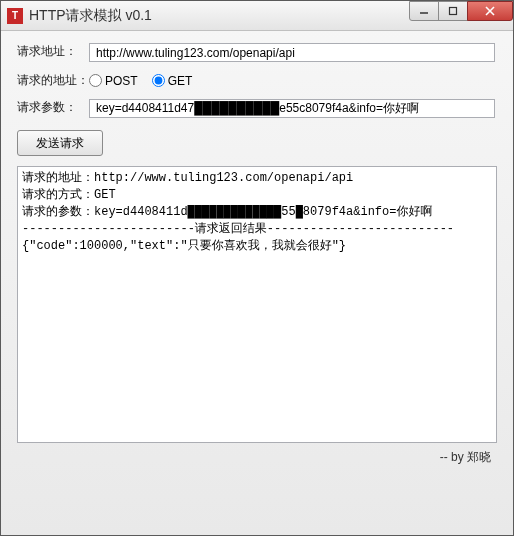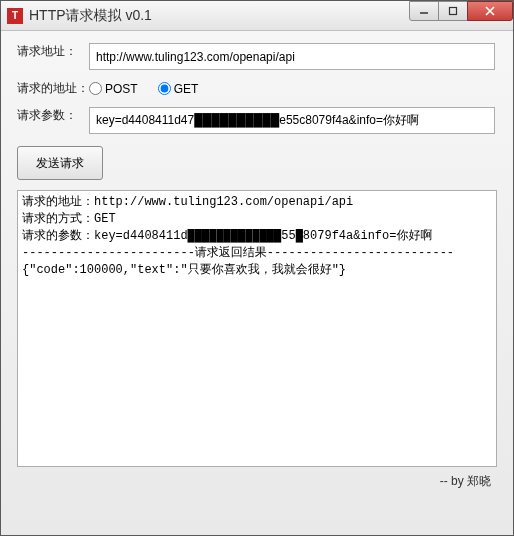--- a/index.html
+++ b/index.html
@@ -66,35 +66,35 @@
   display: flex;
   margin: 6px 0 10px 0;
 }
 .form-label {
   width: 80px;
   padding-left: 8px;
   color: #222;
 }
 .text-input {
   flex: 1;
-  height: 27px;
+  height: 19px;
   border: 1px solid #abadb3;
   padding: 2px 6px;
   font-family: Tahoma, SimSun, sans-serif;
   font-size: 12px;
   background: #fff;
   margin-right: 10px;
 }
-.radio-group { display: flex; align-items: center; gap: 20px; }
+.radio-group { display: flex; align-items: center; gap: 14px; }
 .radio-group label { display: flex; align-items: center; gap: 3px; cursor: pointer; }
 .radio-group input[type=radio] { cursor: pointer; }
 
 .send-btn {
   margin: 2px 0 6px 8px;
-  height: 34px;
+  height: 26px;
   padding: 0 18px;
   border: 1px solid #8a8a8a;
   border-radius: 3px;
   background: linear-gradient(#fafafa,#e2e2e2);
   font-family: inherit;
   font-size: 12px;
   cursor: pointer;
 }
 
 .output {

